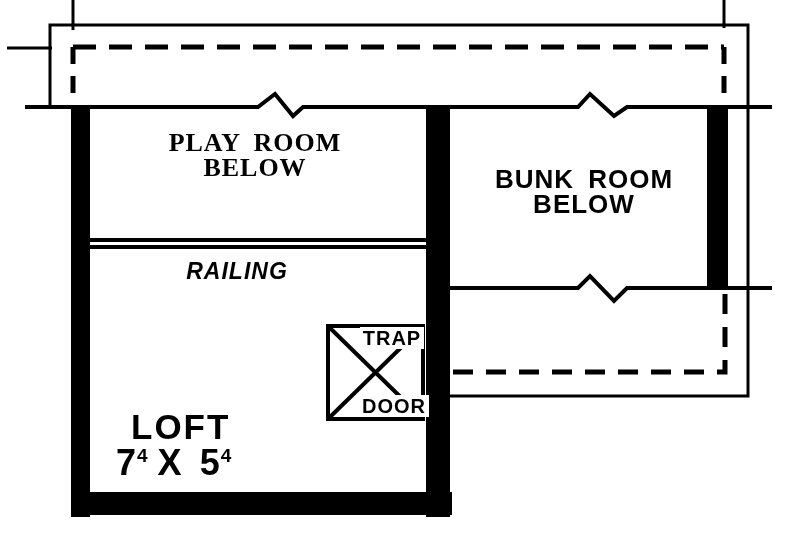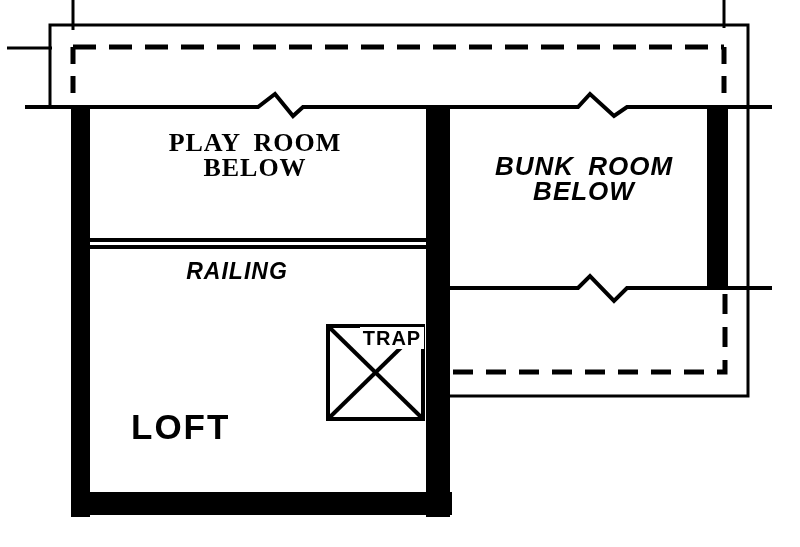--- a/index.html
+++ b/index.html
@@ -67,27 +67,33 @@
     <rect x="328" y="326" width="95" height="93" fill="#ffffff" stroke="#000" stroke-width="4"></rect>
     <line x1="330" y1="328" x2="421" y2="417" stroke="#000" stroke-width="4"></line>
     <line x1="421" y1="328" x2="330" y2="417" stroke="#000" stroke-width="4"></line>
   </svg>
 
   <div class="label room-label" style="left:145px;top:130px;width:220px;font-family:Liberation Serif, serif;">
     <div>PLAY ROOM</div>
     <div>BELOW</div>
   </div>
 
-  <div class="label room-label" style="left:474px;top:154px;width:220px;font-style:italic;">
+  <div class="label room-label" style="left:474px;top:167px;width:220px;">
     <div>BUNK ROOM</div>
     <div>BELOW</div>
   </div>
 
   <div class="label railing-label" style="left:157px;top:259px;width:160px;">RAILING</div>
 
   <div class="label trap-label" style="left:325px;top:328px;width:100px;">
     <span>TRAP</span>
   </div>
+  <div class="label trap-label" style="left:325px;top:396px;width:100px;">
+    <span>DOOR</span>
+  </div>
 
   <div class="label loft-label" style="left:131px;top:410px;text-align:left;">LOFT</div>
 
+  <div class="label dims-label" style="left:116px;top:446px;text-align:left;">
+    <span>7</span><span class="sup">4</span><span class="sep">X</span><span>5</span><span class="sup">4</span>
+  </div>
 
 </div>
 
 </body></html>

